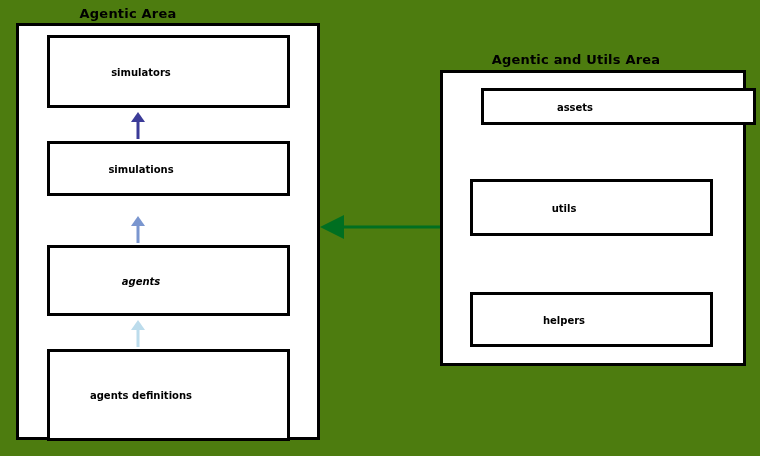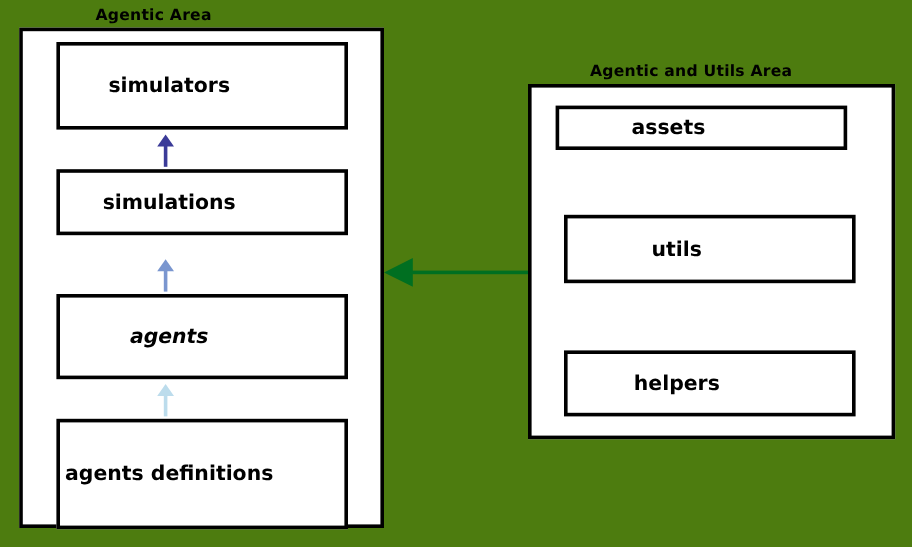--- a/index.html
+++ b/index.html
@@ -40,21 +40,21 @@
     position: absolute;
     box-sizing: border-box;
     border: 3px solid #000000;
     background: #ffffff;
   }
   .node-label {
     position: absolute;
     top: 50%;
     transform: translateY(-50%);
     width: 100%;
-    font-size: 17px;
+    font-size: 10px;
     font-weight: bold;
     color: #000000;
     white-space: nowrap;
     text-align: center;
   }
   
   .node-label.shift-left {
     width: 182px;
     left: 0;
   }
@@ -129,21 +129,21 @@
 
     <div class="node-box" style="left:28px; top:323px; width:243px; height:92px;">
       <div class="node-label shift-left">agents definitions</div>
     </div>
   </div>
 
   <div class="area-title" style="left:440px; top:52px; width:272px;">Agentic and Utils Area</div>
 
   <div class="area-box" style="left:440px; top:70px; width:306px; height:296px;">
 
-    <div class="node-box" style="left:20px; top:15px; width:243px; height:37px;">
+    <div class="node-box" style="left:38px; top:15px; width:275px; height:37px;">
       <div class="node-label shift-left">assets</div>
     </div>
 
     <div class="node-box" style="left:27px; top:106px; width:243px; height:57px;">
       <div class="node-label shift-left">utils</div>
     </div>
 
     <div class="node-box" style="left:27px; top:219px; width:243px; height:55px;">
       <div class="node-label shift-left">helpers</div>
     </div>

